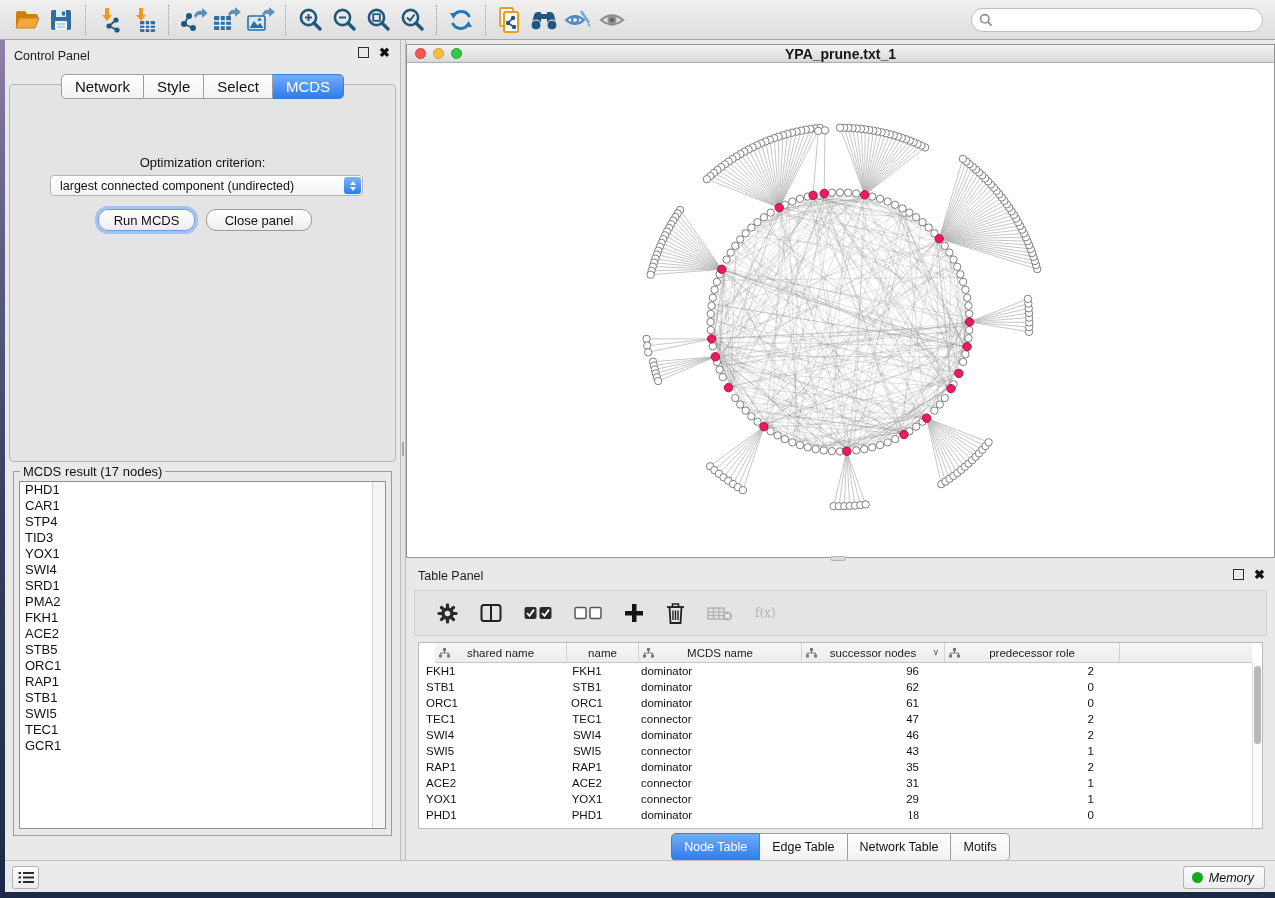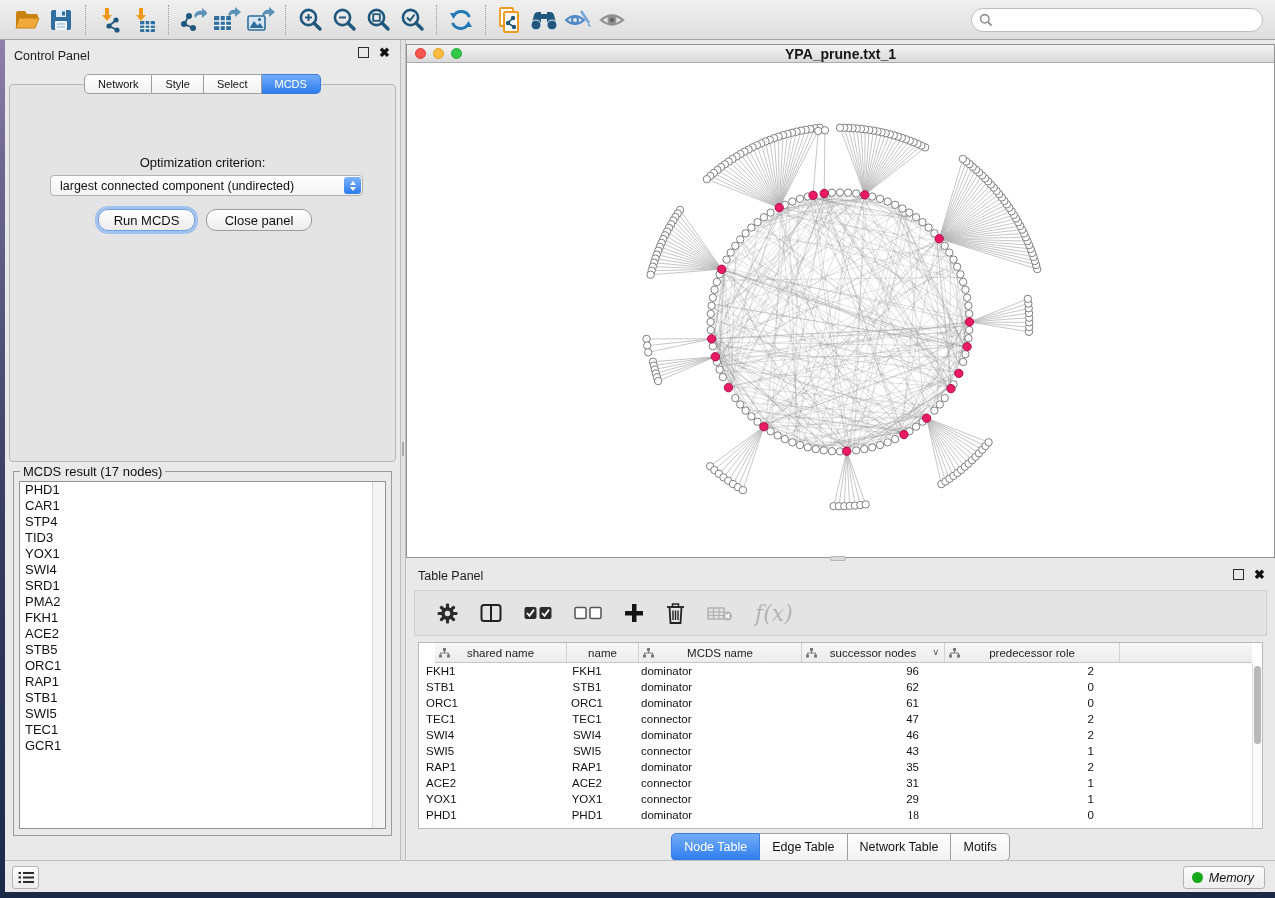--- a/index.html
+++ b/index.html
@@ -26,21 +26,21 @@
 
   
   #control-panel { left:5px; top:40px; width:395px; height:820px; background:#e9e9e9; }
   #cp-title { position:absolute; left:9px; top:9px; font-size:12.5px; color:#1c1c1c; }
   .panel-btns { position:absolute; right:10px; top:7px; display:flex; gap:10px; align-items:center; }
   .float-ico { width:11px; height:11px; border:1.5px solid #2c2c2c; display:inline-block; cursor:pointer; }
   .close-ico { font-size:13px; font-weight:bold; color:#111; cursor:pointer; line-height:11px; }
 
   .seg { display:inline-flex; }
   .seg .tab { background:linear-gradient(#ffffff,#f2f2f2); border:1px solid #9e9e9e; border-left:none;
-              padding:3px 13px; font-size:11px; color:#111; cursor:pointer; white-space:nowrap; }
+              padding:3px 13px; font-size:15px; color:#111; cursor:pointer; white-space:nowrap; }
   .seg .tab:first-child { border-left:1px solid #9e9e9e; border-radius:5px 0 0 5px; }
   .seg .tab:last-child { border-radius:0 5px 5px 0; }
   .seg .tab.active { background:linear-gradient(#72adf9,#2e7ced); color:#fff; border-color:#3d7cd8; }
   #cp-tabs { position:absolute; left:0; right:0; top:34px; text-align:center; z-index:2; }
 
   #cp-pane { position:absolute; left:4px; top:44px; width:387px; height:378px;
              background:#e4e4e4; border:1px solid #b6b6b6; border-radius:4px; }
   #opt-label { position:absolute; left:0; right:0; top:70px; text-align:center; font-size:13px; color:#111; }
   #criterion { position:absolute; left:40px; top:90px; width:313px; height:21px;
                background:linear-gradient(#ffffff,#f3f3f3); border:1px solid #b2b2b2; border-radius:4px;
@@ -82,21 +82,21 @@
   #nv-title { position:absolute; left:0; right:0; text-align:center; font-size:14px; font-weight:bold; color:#161616; }
   #net-svg { position:absolute; left:0; top:18px; cursor:default; }
   #h-grip { left:830px; top:556px; width:16px; height:5px; background:#d9d9d9; border:1px solid #b5b5b5; border-radius:2px; cursor:row-resize; }
 
   
   #table-panel { left:406px; top:562px; width:869px; height:298px; background:#e9e9e9; }
   #tp-title { position:absolute; left:12px; top:7px; font-size:12.5px; color:#1c1c1c; }
   #tp-toolbar { position:absolute; left:8px; right:8px; top:28px; height:46px; background:#e4e4e4;
                 border:1px solid #d0d0d0; display:flex; align-items:center; gap:22px; padding-left:22px; }
   .tpi { display:flex; align-items:center; justify-content:center; cursor:pointer; }
-  #fx-icon { font-family:"DejaVu Serif",serif; font-style:italic; font-size:22px; color:#b3b3b3; }
+  #fx-icon { font-family:"DejaVu Serif",serif; font-size:12px; color:#b3b3b3; }
 
   #node-table { position:absolute; left:12px; top:80px; width:845px; height:187px; background:#fff;
                 border:1px solid #b9b9b9; }
   #thead { position:absolute; left:16px; top:0; right:10px; height:20px; display:flex;
            background:linear-gradient(#f7f7f7,#ececec); border-bottom:1px solid #c6c6c6; }
   .hcell { position:relative; height:100%; border-right:1px solid #d2d2d2; display:flex;
            align-items:center; justify-content:center; font-size:11.5px; color:#222; cursor:pointer; }
   .hcell .treeico { position:absolute; left:4px; top:5px; }
   .hcell .sortchev { position:absolute; right:5px; top:4px; font-size:9px; color:#555; }
   #tbody { position:absolute; left:0; top:20px; right:10px; bottom:0; overflow:hidden; }

